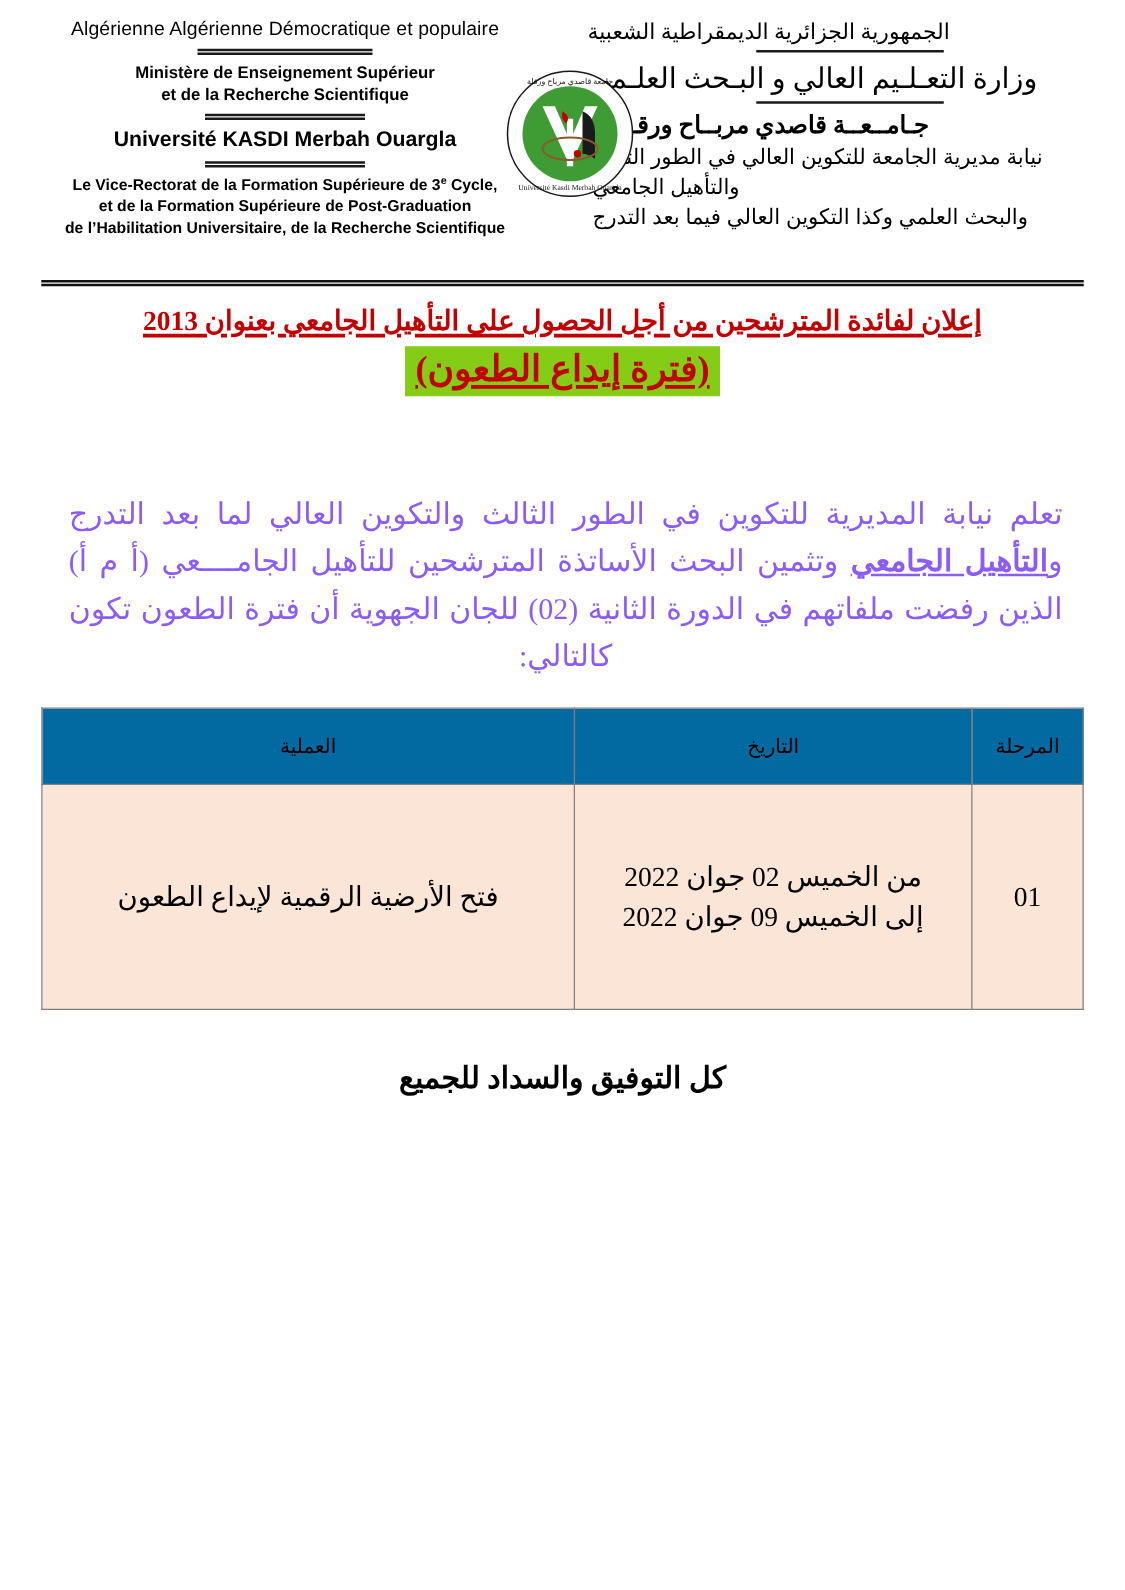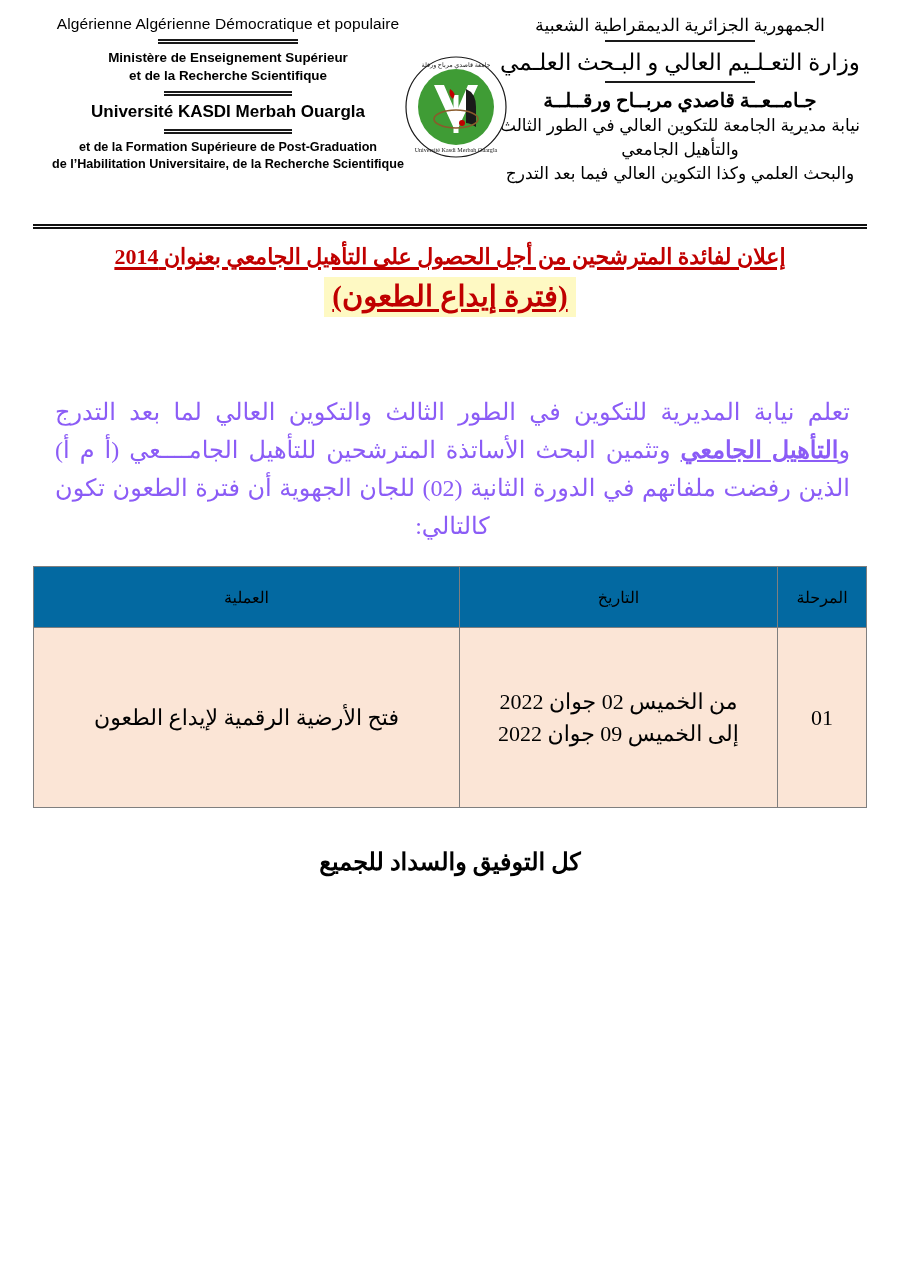--- a/index.html
+++ b/index.html
@@ -37,21 +37,21 @@
     left: 18px;
     top: 14px;
     width: 420px;
     text-align: center;
   }
   .hdr-right {
     position: absolute;
     right: 10px;
     top: 14px;
     width: 420px;
-    text-align: center;
+    text-align: left;
     direction: rtl;
   }
 
   .fr-line1 {
     font-size: 15.5px;
     font-weight: 400;
     letter-spacing: 0.1px;
     line-height: 1.25;
     white-space: nowrap;
   }
@@ -164,21 +164,21 @@
     text-decoration-thickness: 2.5px;
     font-family: "Liberation Serif", "DejaVu Serif", serif;
     padding: 0 40px;
   }
   .title-highlight-row {
     margin-top: 6px;
     text-align: center;
   }
   .title-highlight {
     display: inline-block;
-    background: #fef9c3;
+    background: #84cc16;
     color: #c00000;
     font-weight: bold;
     font-size: 29px;
     line-height: 1.28;
     padding: 1px 8px 2px 8px;
     text-decoration: underline;
     text-underline-offset: 3px;
     text-decoration-thickness: 3px;
     font-family: "Liberation Serif", "DejaVu Serif", serif;
     direction: rtl;
@@ -278,20 +278,21 @@
       <div class="fr-line1">Algérienne Algérienne Démocratique et  populaire</div>
       <div class="sep-short"></div>
       <div class="fr-block">
         <div>Ministère de Enseignement Supérieur</div>
         <div>et de la Recherche Scientifique</div>
       </div>
       <div class="sep-short narrow"></div>
       <div class="fr-univ">Université KASDI Merbah Ouargla</div>
       <div class="sep-short narrow"></div>
       <div class="fr-vice">
+        <div><span>Le Vice-Rectorat de la Formation Supérieure de 3</span><sup>e</sup><span> Cycle,</span></div>
         <div>et de la Formation Supérieure de Post-Graduation</div>
         <div>de l’Habilitation Universitaire, de la Recherche Scientifique</div>
       </div>
     </div>
 
     <div class="hdr-right">
       <div class="ar-line1">الجمهورية الجزائرية الديمقراطية الشعبية</div>
       <div class="sep-ar"></div>
       <div class="ar-line2">وزارة التعـلـيم العالي و البـحث العلـمي</div>
       <div class="sep-ar"></div>
@@ -314,21 +315,21 @@
         <circle cx="58" cy="68" r="3" fill="#c00000"></circle>
         <text x="52" y="12" font-size="6.4" fill="#1a1a1a" text-anchor="middle" font-family="'Liberation Serif', serif">جامعة قاصدي مرباح ورقلة</text>
         <text x="52" y="97" font-size="6.1" fill="#1a1a1a" text-anchor="middle" font-family="'Liberation Serif', serif">Université Kasdi Merbah Ouargla</text>
       </svg>
     </div>
   </div>
 
   <div class="rule-double"></div>
 
   <div class="title-area">
-    <div class="title-main">إعلان لفائدة المترشحين من أجل الحصول على التأهيل الجامعي بعنوان 2014</div>
+    <div class="title-main">إعلان لفائدة المترشحين من أجل الحصول على التأهيل الجامعي بعنوان 2013</div>
     <div class="title-highlight-row">
       <span class="title-highlight">(فترة إيداع الطعون)</span>
     </div>
   </div>
 
   <div class="body-para"><span>تعلم نيابة المديرية للتكوين في الطور الثالث والتكوين العالي لما بعد التدرج و</span><b>التأهيل الجامعي</b><span> وتثمين البحث الأساتذة المترشحين للتأهيل الجامــــعي (أ م أ) الذين رفضت ملفاتهم في الدورة الثانية (02) للجان الجهوية أن فترة الطعون تكون كالتالي:</span></div>
 
   <div class="tbl-wrap">
     <table class="info">
       <thead>

